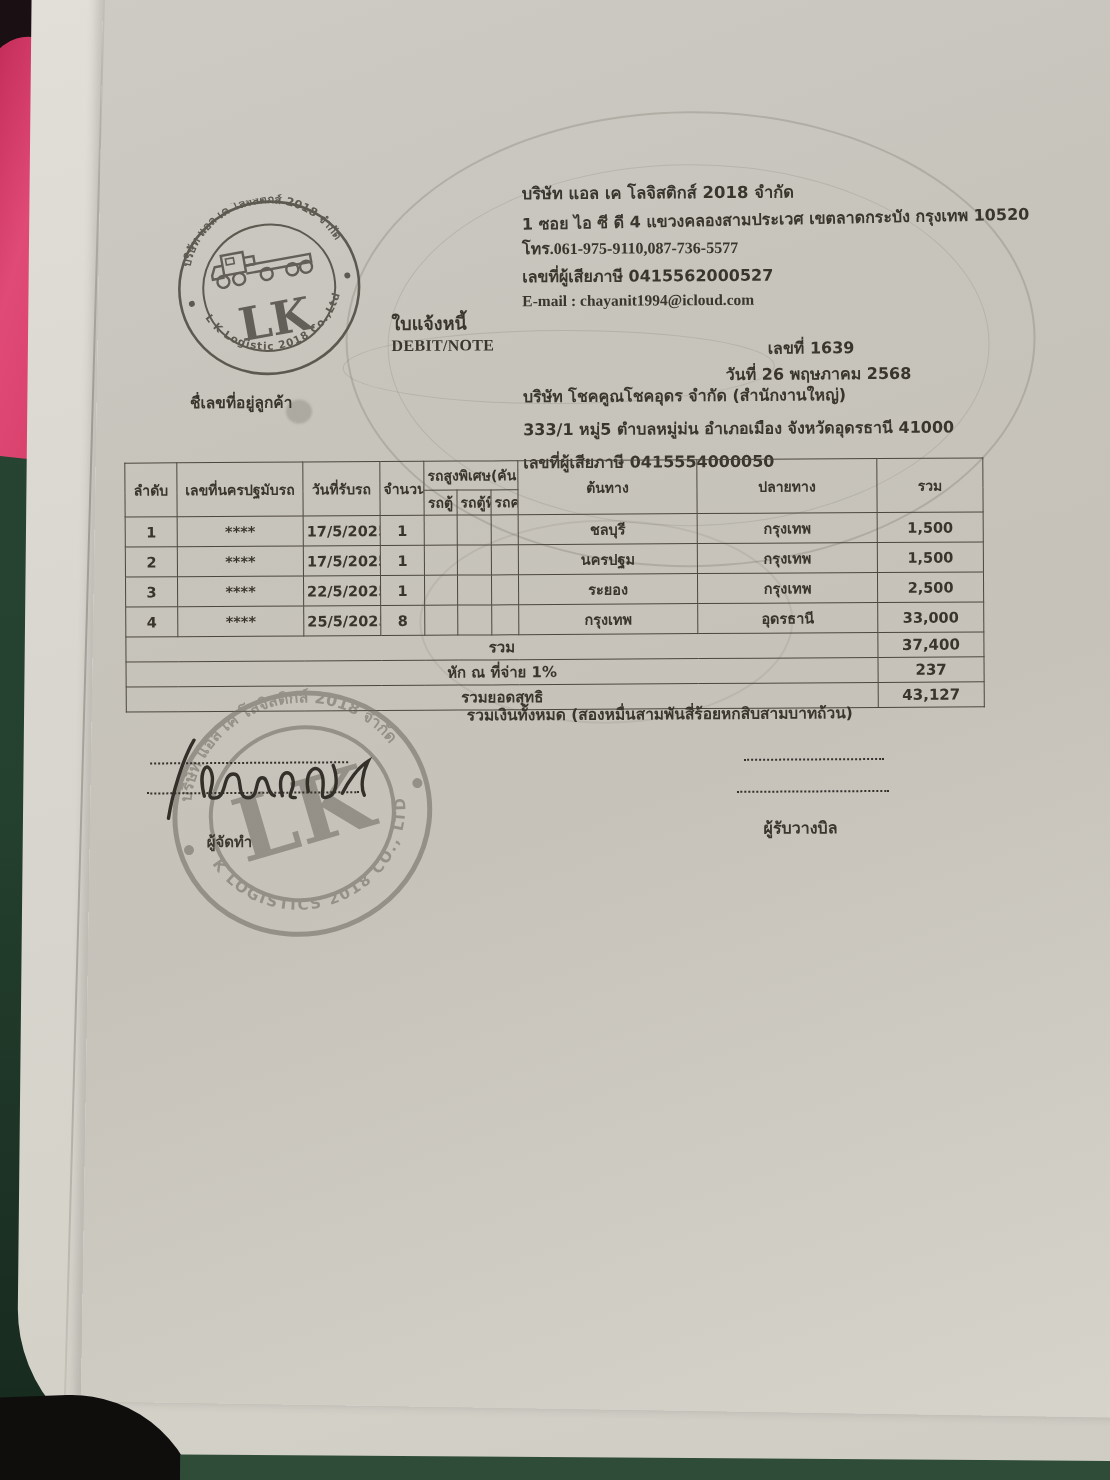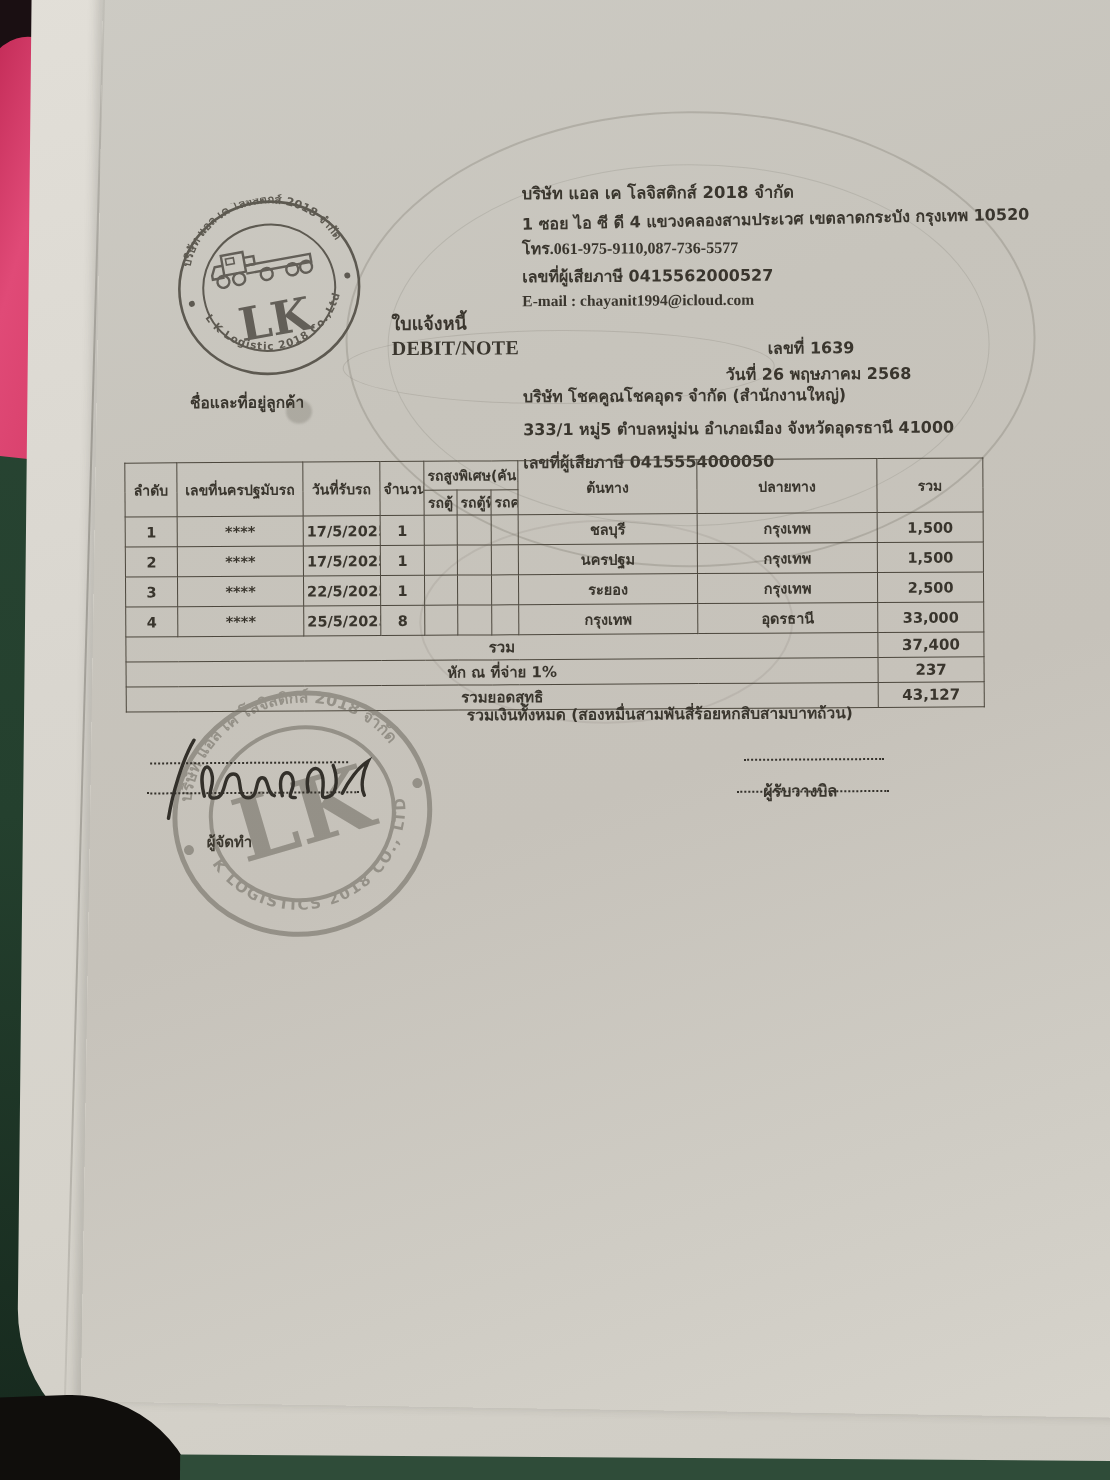--- a/index.html
+++ b/index.html
@@ -30,21 +30,21 @@
   .wm1{left:348px;top:112px;width:686px;height:452px;border:2px solid rgba(108,104,94,.26);}
   .wm2{left:390px;top:165px;width:600px;height:360px;border:1.5px solid rgba(108,104,94,.18);}
   .wm3{left:345px;top:330px;width:430px;height:72px;border:1.5px solid rgba(108,104,94,.20);}
   .wm4{left:420px;top:520px;width:370px;height:200px;border:2px solid rgba(108,104,94,.13);}
   .ink-dot{position:absolute;left:288px;top:398px;width:26px;height:24px;border-radius:50%;background:rgba(110,106,96,.30);filter:blur(1px);}
   .co-block{position:absolute;left:525px;top:180px;font-size:16px;font-weight:600;}
   .co-block .l{position:absolute;white-space:nowrap;}
   .serifline{font-family:"Liberation Serif","DejaVu Serif",serif;font-weight:700;}
 
   .title-th{position:absolute;left:394px;top:308px;font-size:18px;font-weight:700;}
-  .title-en{position:absolute;left:394px;top:336px;font-size:20px;font-family:"Liberation Serif","DejaVu Serif",serif;font-weight:700;letter-spacing:.3px;}
+  .title-en{position:absolute;left:394px;top:336px;font-size:16px;font-family:"Liberation Serif","DejaVu Serif",serif;font-weight:700;letter-spacing:.3px;}
   .doc-no{position:absolute;left:728px;top:337px;font-size:16px;font-weight:600;margin-left:42px;}
   .doc-date{position:absolute;left:728px;top:363px;font-size:16px;font-weight:600;}
   .cust-label{position:absolute;left:192px;top:388px;font-size:15.5px;font-weight:700;}
   .cust-block{position:absolute;left:525px;top:384px;font-size:16px;font-weight:600;}
   .cust-block div{margin-bottom:8px;white-space:nowrap;}
 
   table.main{position:absolute;left:126px;top:460px;width:858px;border-collapse:collapse;table-layout:fixed;
         font-size:14px;color:#39352d;}
   table.main th,table.main td{border:1.6px solid #4c473d;padding:0 3px;text-align:center;overflow:hidden;white-space:nowrap;}
   table.main th{font-weight:700;font-size:14px;}
@@ -58,21 +58,21 @@
   
   .logo-stamp{position:absolute;left:176px;top:196px;width:192px;height:180px;transform:rotate(-10deg);opacity:.88;}
   .seal-stamp{position:absolute;left:165px;top:685px;width:275px;height:255px;transform:rotate(-16deg);opacity:.55;}
 
   .dotline{position:absolute;border-bottom:2.5px dotted #34312b;}
   .dl-a{left:150px;top:760px;width:198px;}
   .dl-b{left:147px;top:790px;width:212px;}
   .dl-c{left:744px;top:760px;width:140px;border-bottom-width:2px;}
   .dl-d{left:737px;top:792px;width:152px;border-bottom-width:2px;}
   .sig-label-left{position:absolute;left:206px;top:828px;font-size:15px;font-weight:700;color:#3c382f;}
-  .sig-label-right{position:absolute;left:763px;top:780px;font-size:16px;font-weight:700;}
+  .sig-label-right{position:absolute;left:763px;top:817px;font-size:16px;font-weight:700;}
   .signature{position:absolute;left:152px;top:728px;width:235px;height:95px;}
 </style>
 </head>
 <body>
 
 <div class="scene">
   <div class="pink2"></div>
   <div class="pink"></div>
   <div class="under-sheet"></div>
   <div class="paper"></div>
@@ -127,21 +127,21 @@
       <div class="l serifline" style="top:56px;left:0;font-size:16px;">โทร.061-975-9110,087-736-5577</div>
       <div class="l" style="top:84px;left:0;">เลขที่ผู้เสียภาษี 0415562000527</div>
       <div class="l serifline" style="top:112px;left:0;font-size:15.5px;font-weight:600;">E-mail : chayanit1994@icloud.com</div>
     </div>
 
     <div class="title-th">ใบแจ้งหนี้</div>
     <div class="title-en">DEBIT/NOTE</div>
     <div class="doc-no">เลขที่ 1639</div>
     <div class="doc-date">วันที่ 26 พฤษภาคม 2568</div>
 
-    <div class="cust-label">ชื่อและที่อยู่ลูกค้า</div>
+    <div class="cust-label">ชื่เลขที่อยู่ลูกค้า</div>
     <div class="cust-block">
       <div style="font-weight:700;">บริษัท โชคคูณโชคอุดร จำกัด (สำนักงานใหญ่)</div>
       <div>333/1 หมู่5 ตำบลหมู่ม่น อำเภอเมือง จังหวัดอุดรธานี 41000</div>
       <div>เลขที่ผู้เสียภาษี 0415554000050</div>
     </div>
 
     <table class="main">
       <colgroup>
         <col style="width:52px">
           <col style="width:126px">

